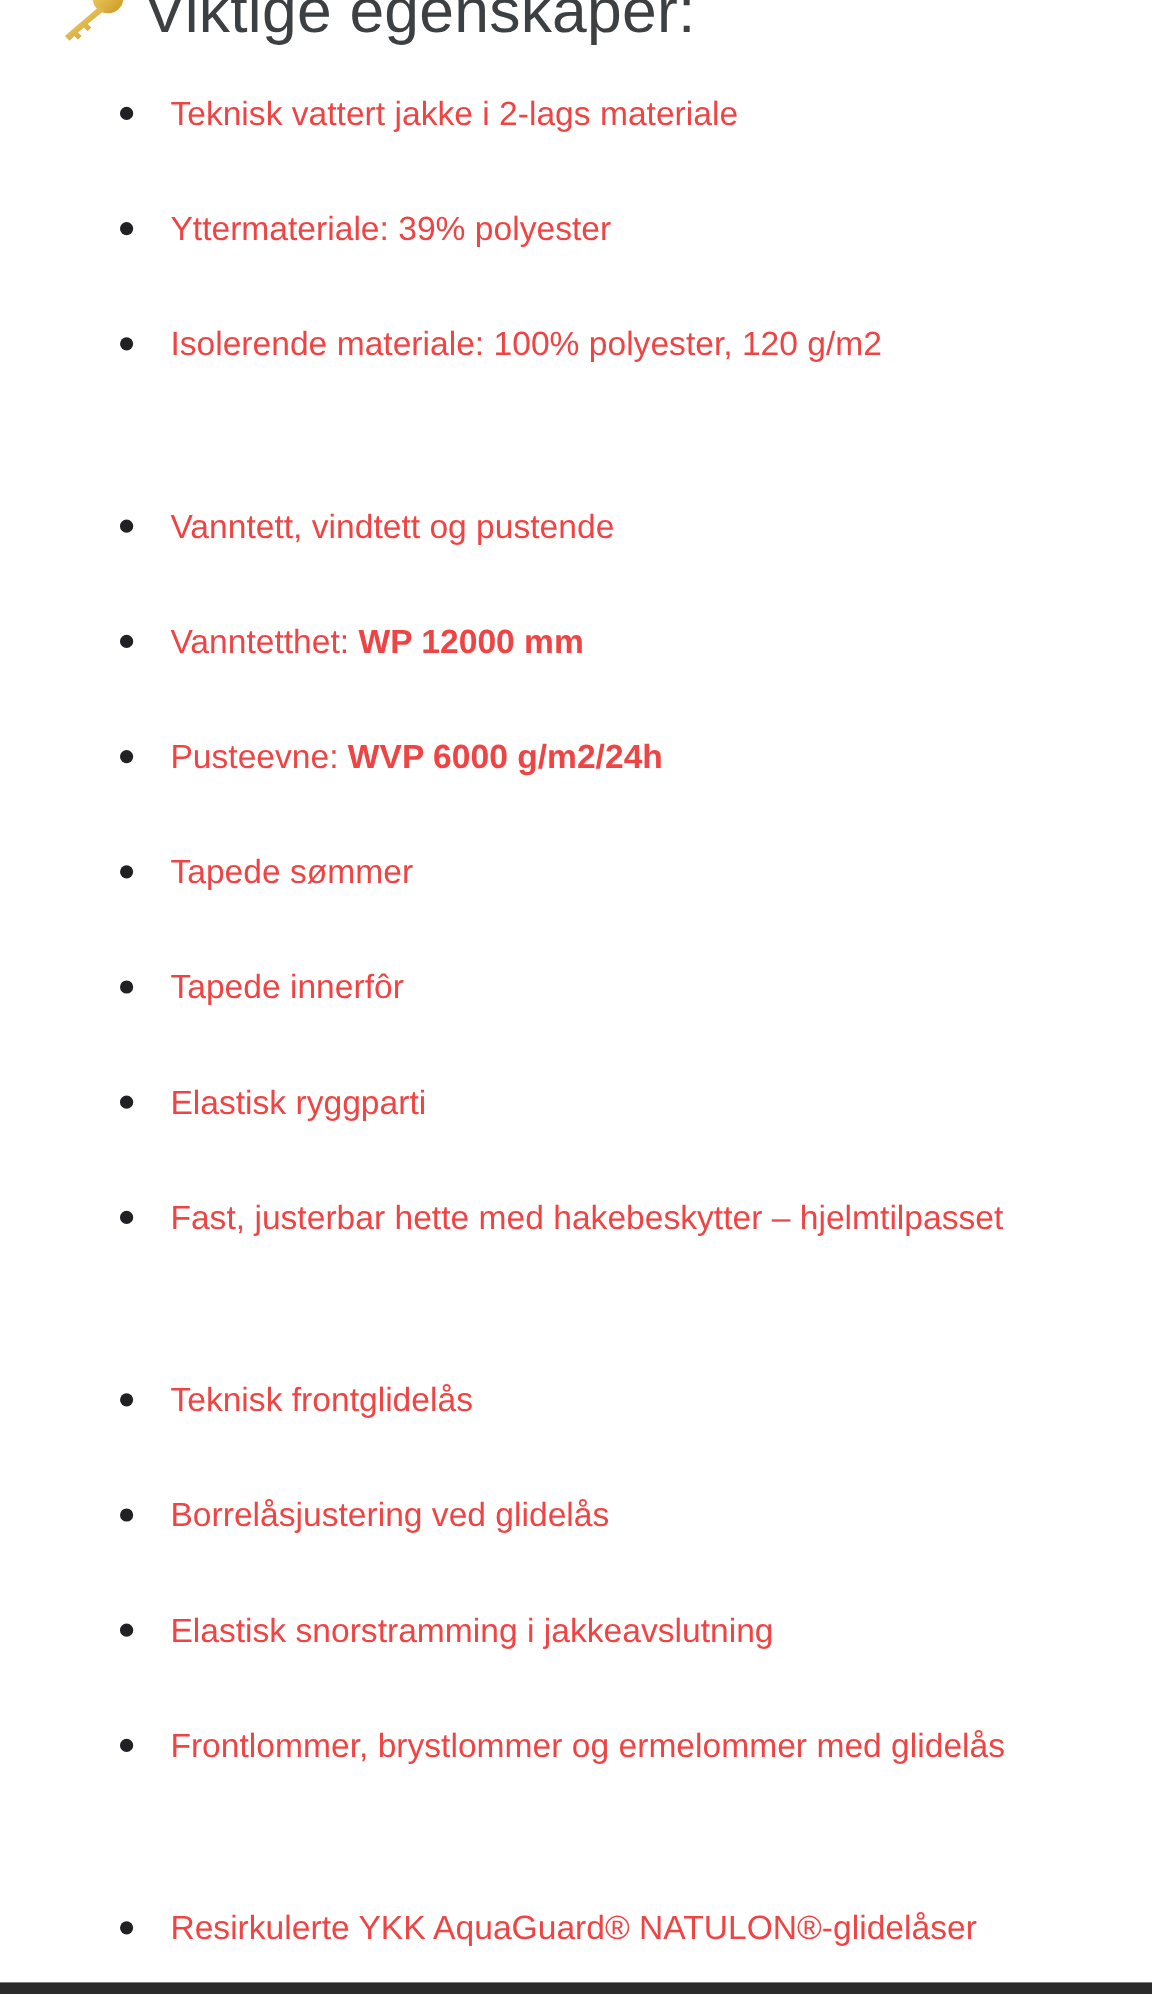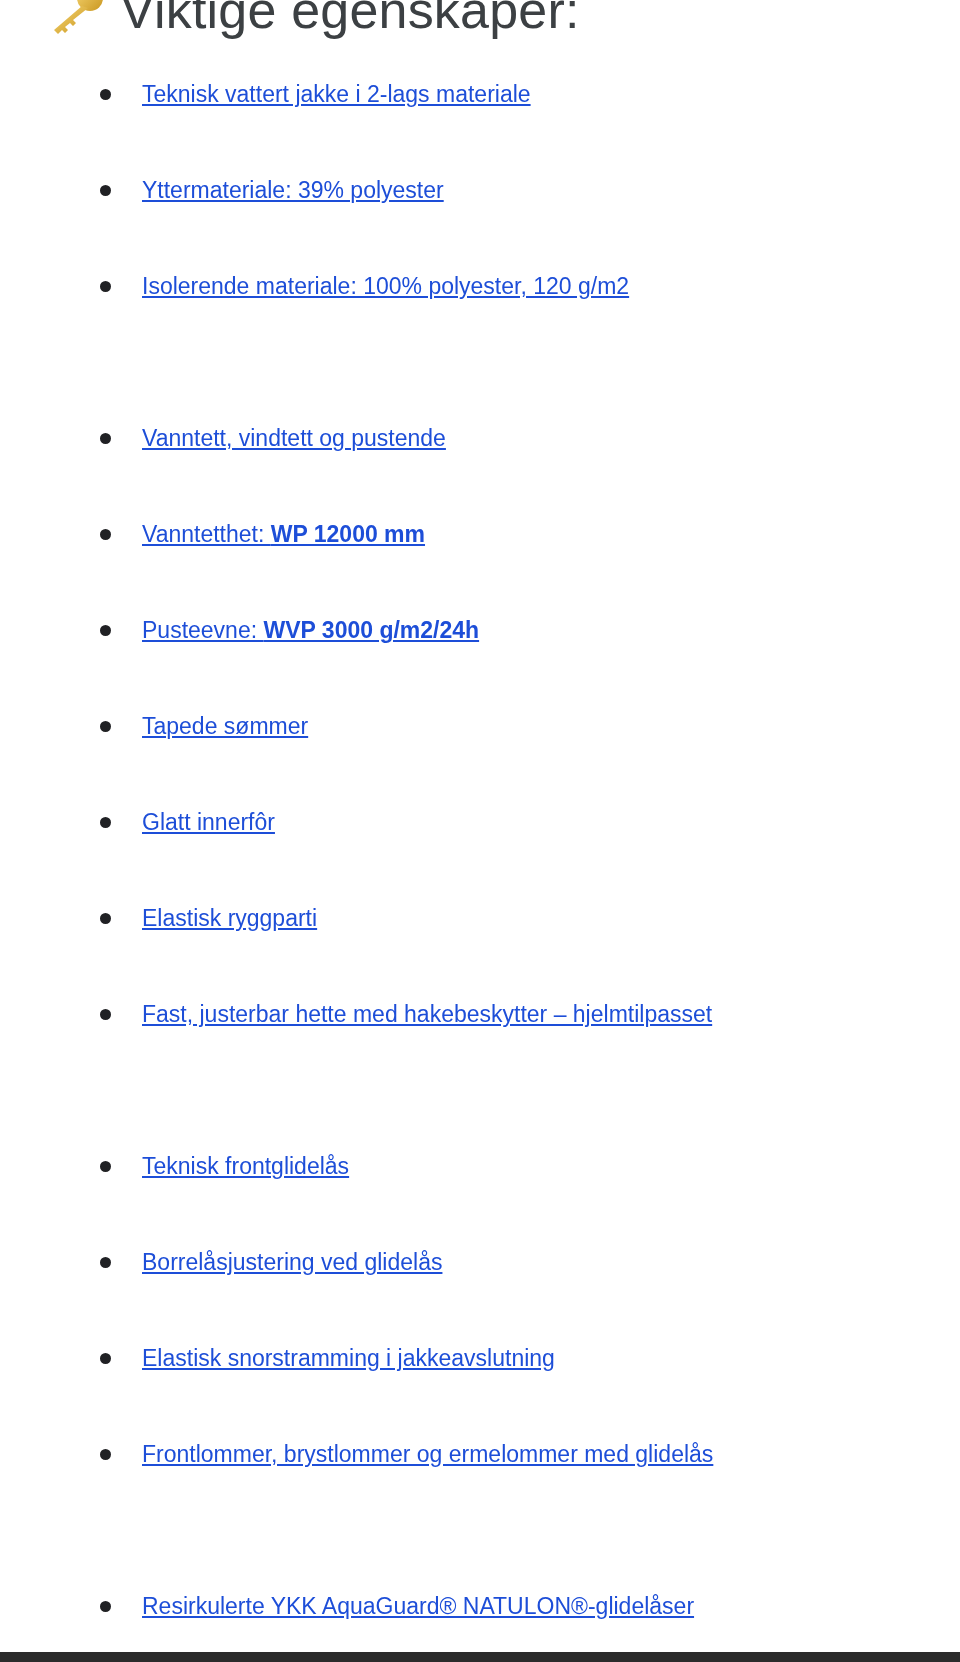--- a/index.html
+++ b/index.html
@@ -3,21 +3,21 @@
 <meta charset="utf-8">
 <style>
   html, body { margin:0; padding:0; background:#ffffff; }
   body { width:960px; height:1662px; overflow:hidden; position:relative; font-family:"Liberation Sans", sans-serif; color:#202124; }
   .heading { position:absolute; left:44px; top:-22px; height:64px; display:flex; align-items:center; gap:14px; }
   .key-icon { width:62px; height:52px; display:inline-block; }
   .heading-text { font-size:52px; color:#3c4043; letter-spacing:0.2px; }
   ul.features { list-style:none; margin:0; padding:0; position:absolute; left:0; top:0; width:960px; }
   .item { position:absolute; left:0; width:960px; }
   .bullet { position:absolute; left:100px; width:11px; height:11px; border-radius:50%; background:#202124; }
-  .text { position:absolute; left:142px; width:740px; font-size:23px; line-height:57px; color:#1d4ed8;text-decoration:underline; }
+  .text { position:absolute; left:142px; width:740px; font-size:28px; line-height:57px; color:#ef4444; }
   .text b { font-weight:700; }
   .bottom-bar { position:absolute; left:0; right:0; bottom:0; height:10px; background:#2b2b2b; }
 </style>
 </head>
 <body>
 
 <div class="heading">
   <span class="key-icon">
     <svg width="62" height="52" viewBox="0 0 62 52">
       <defs>
@@ -50,29 +50,29 @@
     <li class="item" style="top: 410px;">
       <span class="bullet" style="top: 23px;"></span>
       <span class="text">Vanntett, vindtett og pustende</span>
     </li>
     <li class="item" style="top: 506px;">
       <span class="bullet" style="top: 23px;"></span>
       <span class="text"><span>Vanntetthet: </span><b>WP 12000 mm</b></span>
     </li>
     <li class="item" style="top: 602px;">
       <span class="bullet" style="top: 23px;"></span>
-      <span class="text"><span>Pusteevne: </span><b>WVP 3000 g/m2/24h</b></span>
+      <span class="text"><span>Pusteevne: </span><b>WVP 6000 g/m2/24h</b></span>
     </li>
     <li class="item" style="top: 698px;">
       <span class="bullet" style="top: 23px;"></span>
       <span class="text">Tapede sømmer</span>
     </li>
     <li class="item" style="top: 794px;">
       <span class="bullet" style="top: 23px;"></span>
-      <span class="text">Glatt innerfôr</span>
+      <span class="text">Tapede innerfôr</span>
     </li>
     <li class="item" style="top: 890px;">
       <span class="bullet" style="top: 23px;"></span>
       <span class="text">Elastisk ryggparti</span>
     </li>
     <li class="item" style="top: 986px;">
       <span class="bullet" style="top: 23px;"></span>
       <span class="text">Fast, justerbar hette med hakebeskytter – hjelmtilpasset</span>
     </li>
     <li class="item" style="top: 1138px;">

